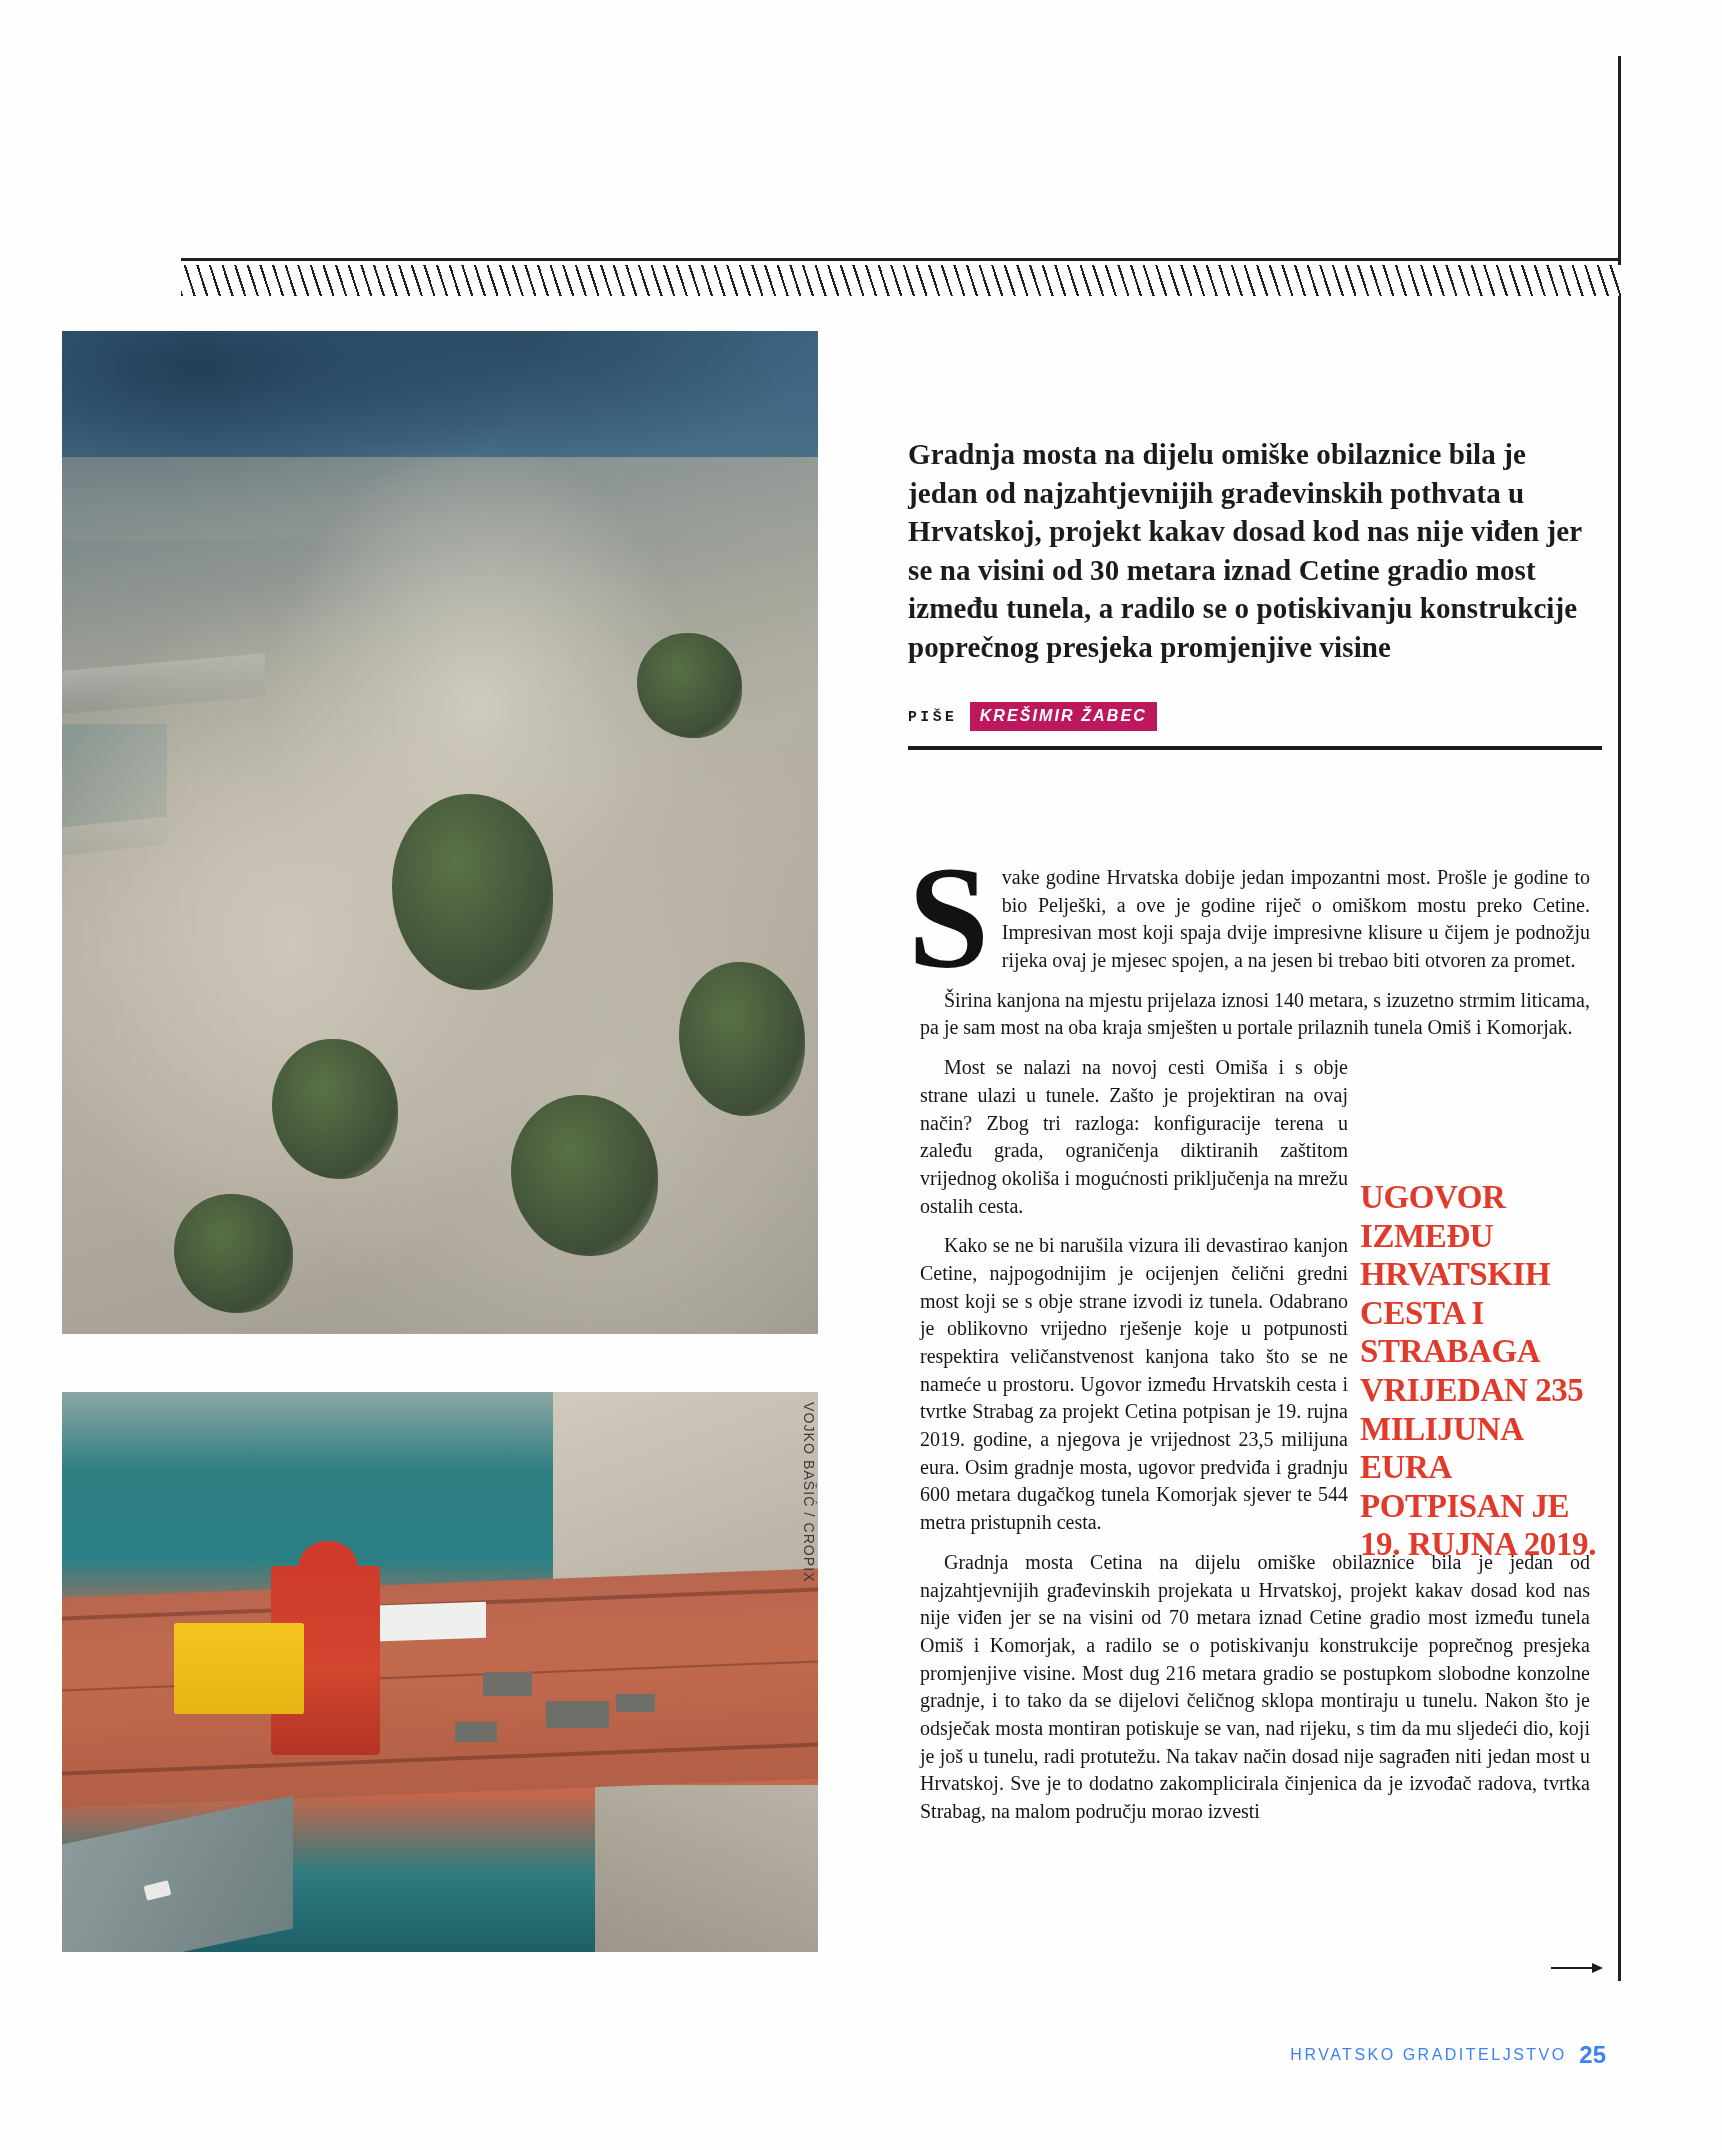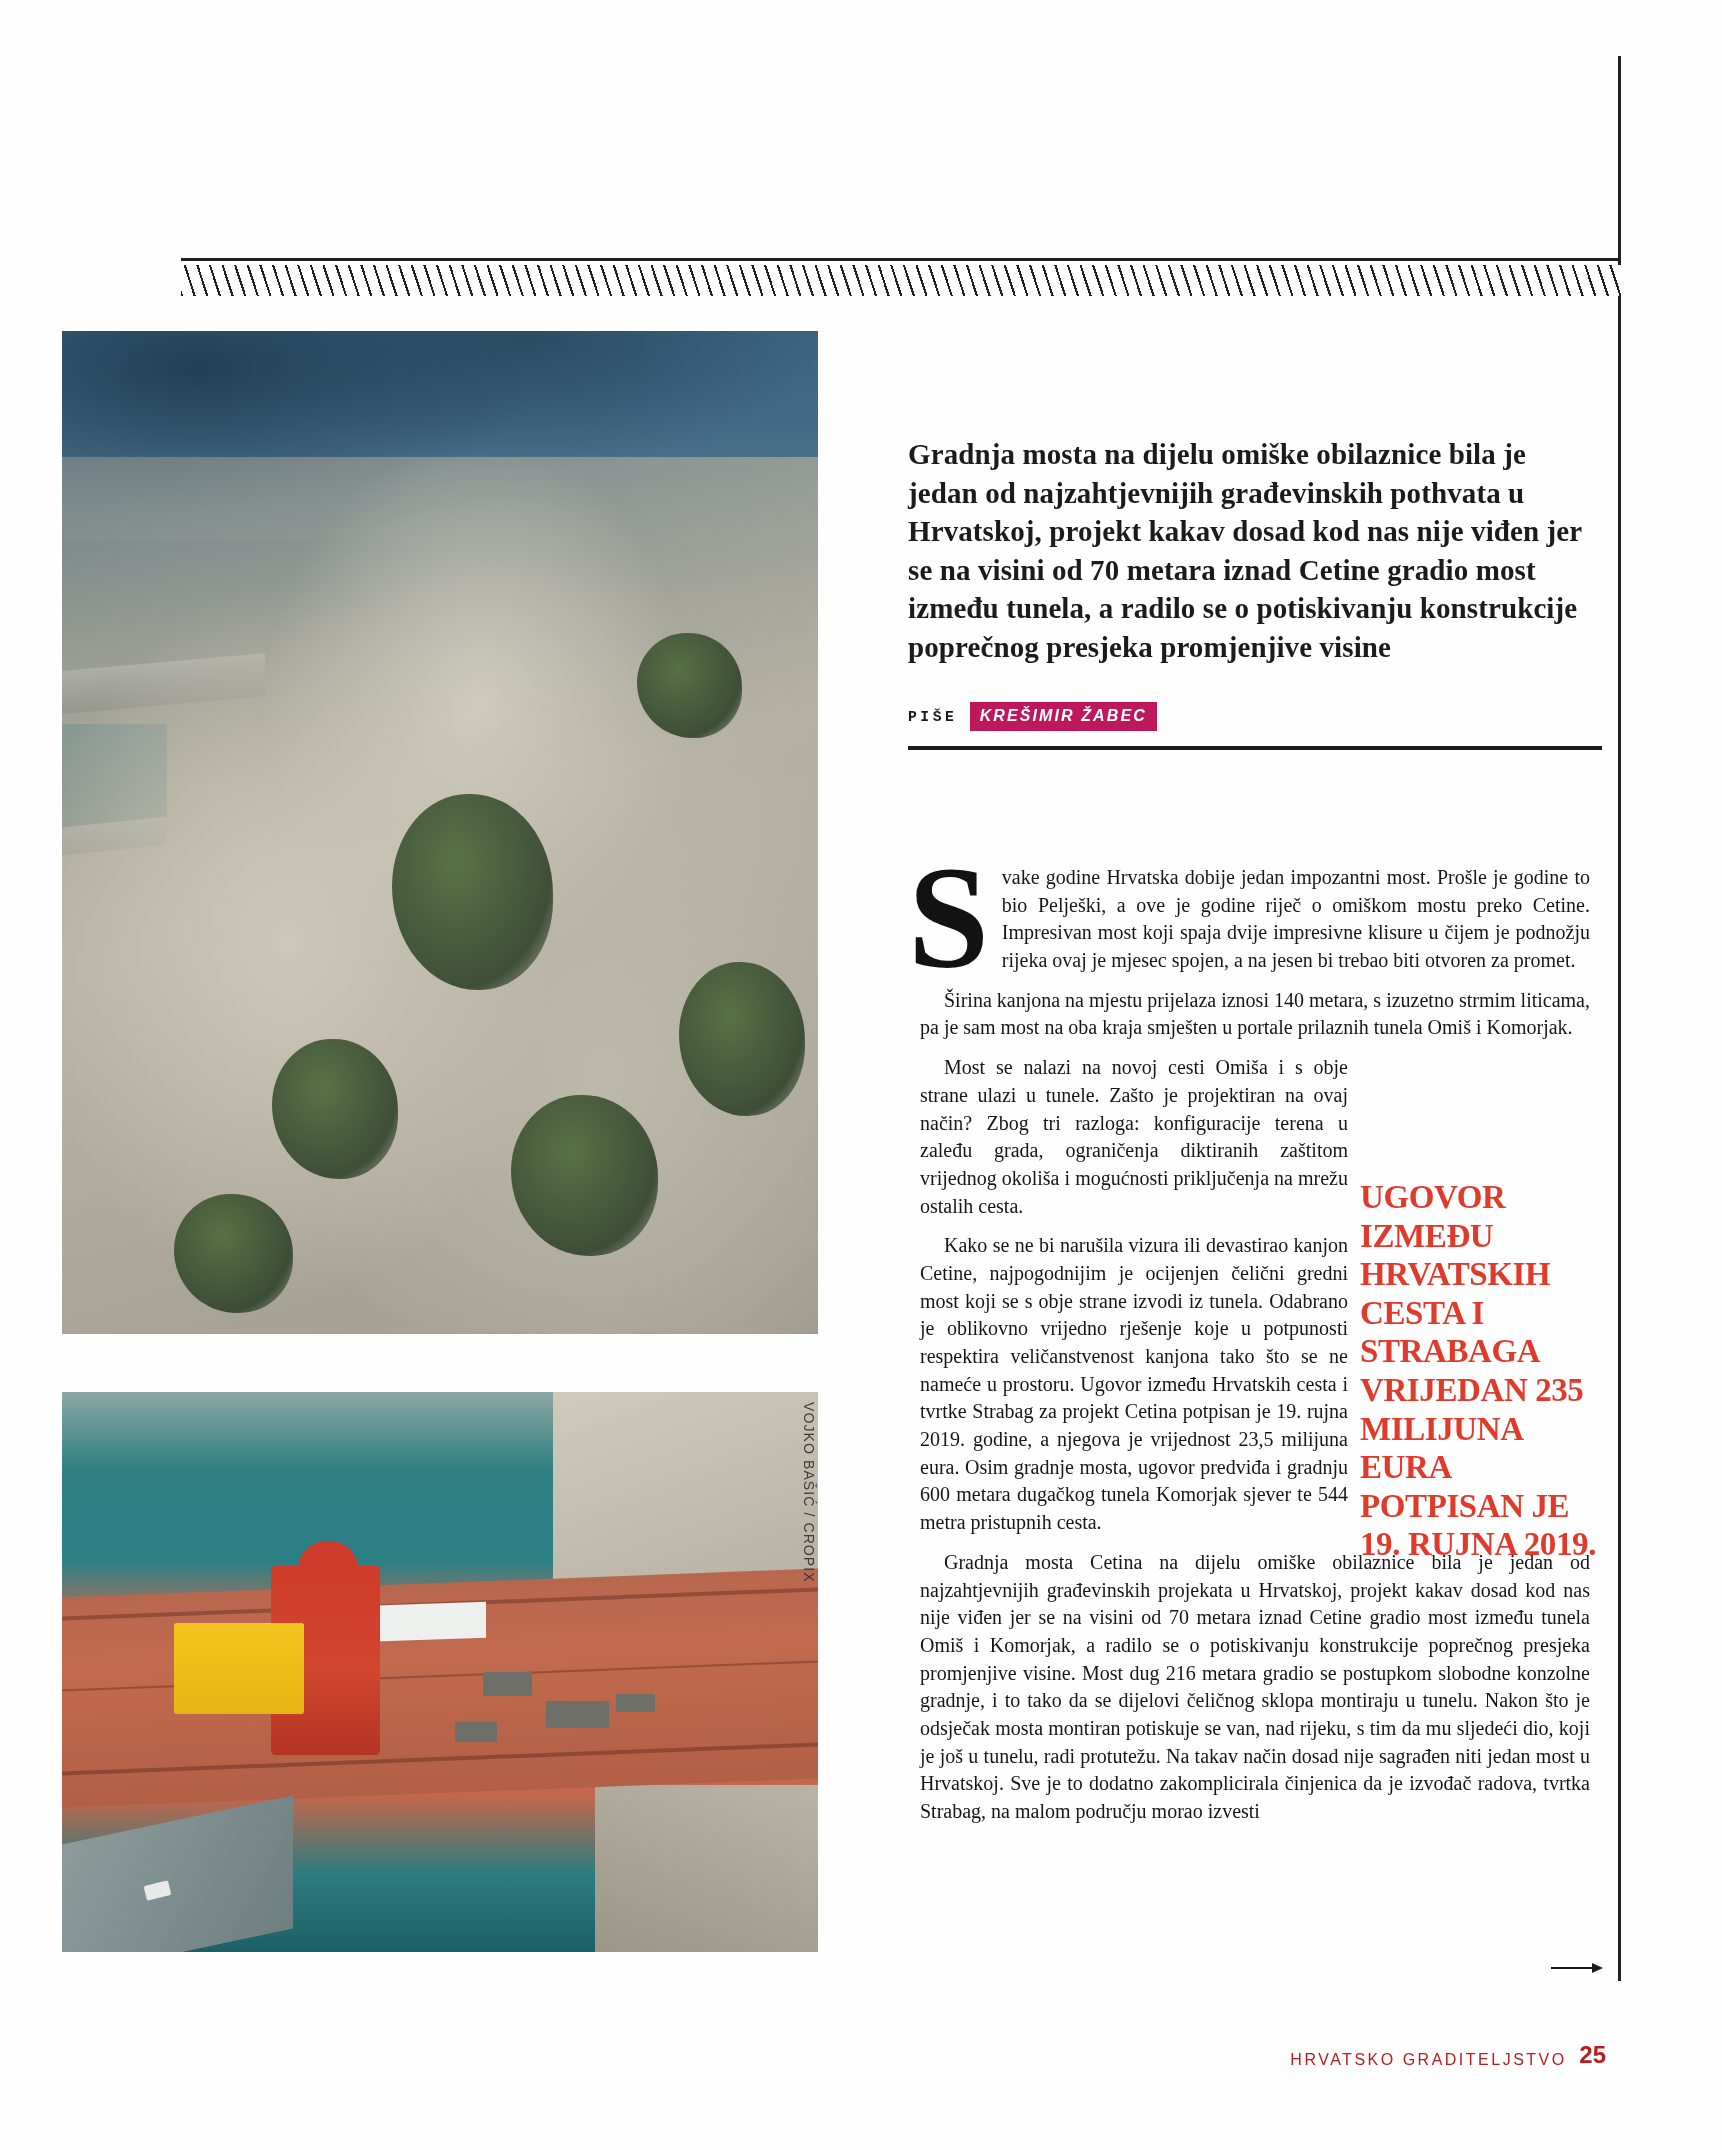--- a/index.html
+++ b/index.html
@@ -300,24 +300,24 @@
   }
   .footer {
     position: absolute;
     left: 912px;
     top: 2041px;
     width: 694px;
     text-align: right;
     font-family: "Liberation Sans", sans-serif;
     font-size: 16px;
     letter-spacing: 2.5px;
-    color: #b91c1c;
+    color: #3b82f6;
     display: flex;
     justify-content: flex-end;
-    align-items: flex-end;
+    align-items: center;
     gap: 12.6px;
   }
   .footer .pageno {
     font-family: "Liberation Sans", sans-serif;
     font-weight: bold;
     font-size: 24px;
     letter-spacing: 0;
   }
 </style>
 </head>
@@ -362,21 +362,21 @@
     <div class="bp-debris" style="left:484px; top:309px; width:63px; height:27px;"></div>
     <div class="bp-debris" style="left:393px; top:330px; width:42px; height:19.6px;"></div>
     <div class="bp-debris" style="left:554px; top:302px; width:39px; height:18px;"></div>
     <div class="bp-road"></div>
     <div class="bp-car"></div>
   </div>
 
   <div class="photo-credit">VOJKO BAŠIĆ / CROPIX</div>
 
   <div class="rightcol">
-    <div class="standfirst">Gradnja mosta na dijelu omiške obilaznice bila je jedan od najzahtjevnijih građevinskih pothvata u Hrvatskoj, projekt kakav dosad kod nas nije viđen jer se na visini od 70 metara iznad Cetine gradio most između tunela, a radilo se o potiskivanju konstrukcije poprečnog presjeka promjenjive visine</div>
+    <div class="standfirst">Gradnja mosta na dijelu omiške obilaznice bila je jedan od najzahtjevnijih građevinskih pothvata u Hrvatskoj, projekt kakav dosad kod nas nije viđen jer se na visini od 30 metara iznad Cetine gradio most između tunela, a radilo se o potiskivanju konstrukcije poprečnog presjeka promjenjive visine</div>
 
     <div class="byline">
       <span class="byline-label">PIŠE</span>
       <span class="byline-name">KREŠIMIR ŽABEC</span>
     </div>
     <div class="byline-rule"></div>
   </div>
 
   <div class="body-wrap">
     <span class="dropcap">S</span>

